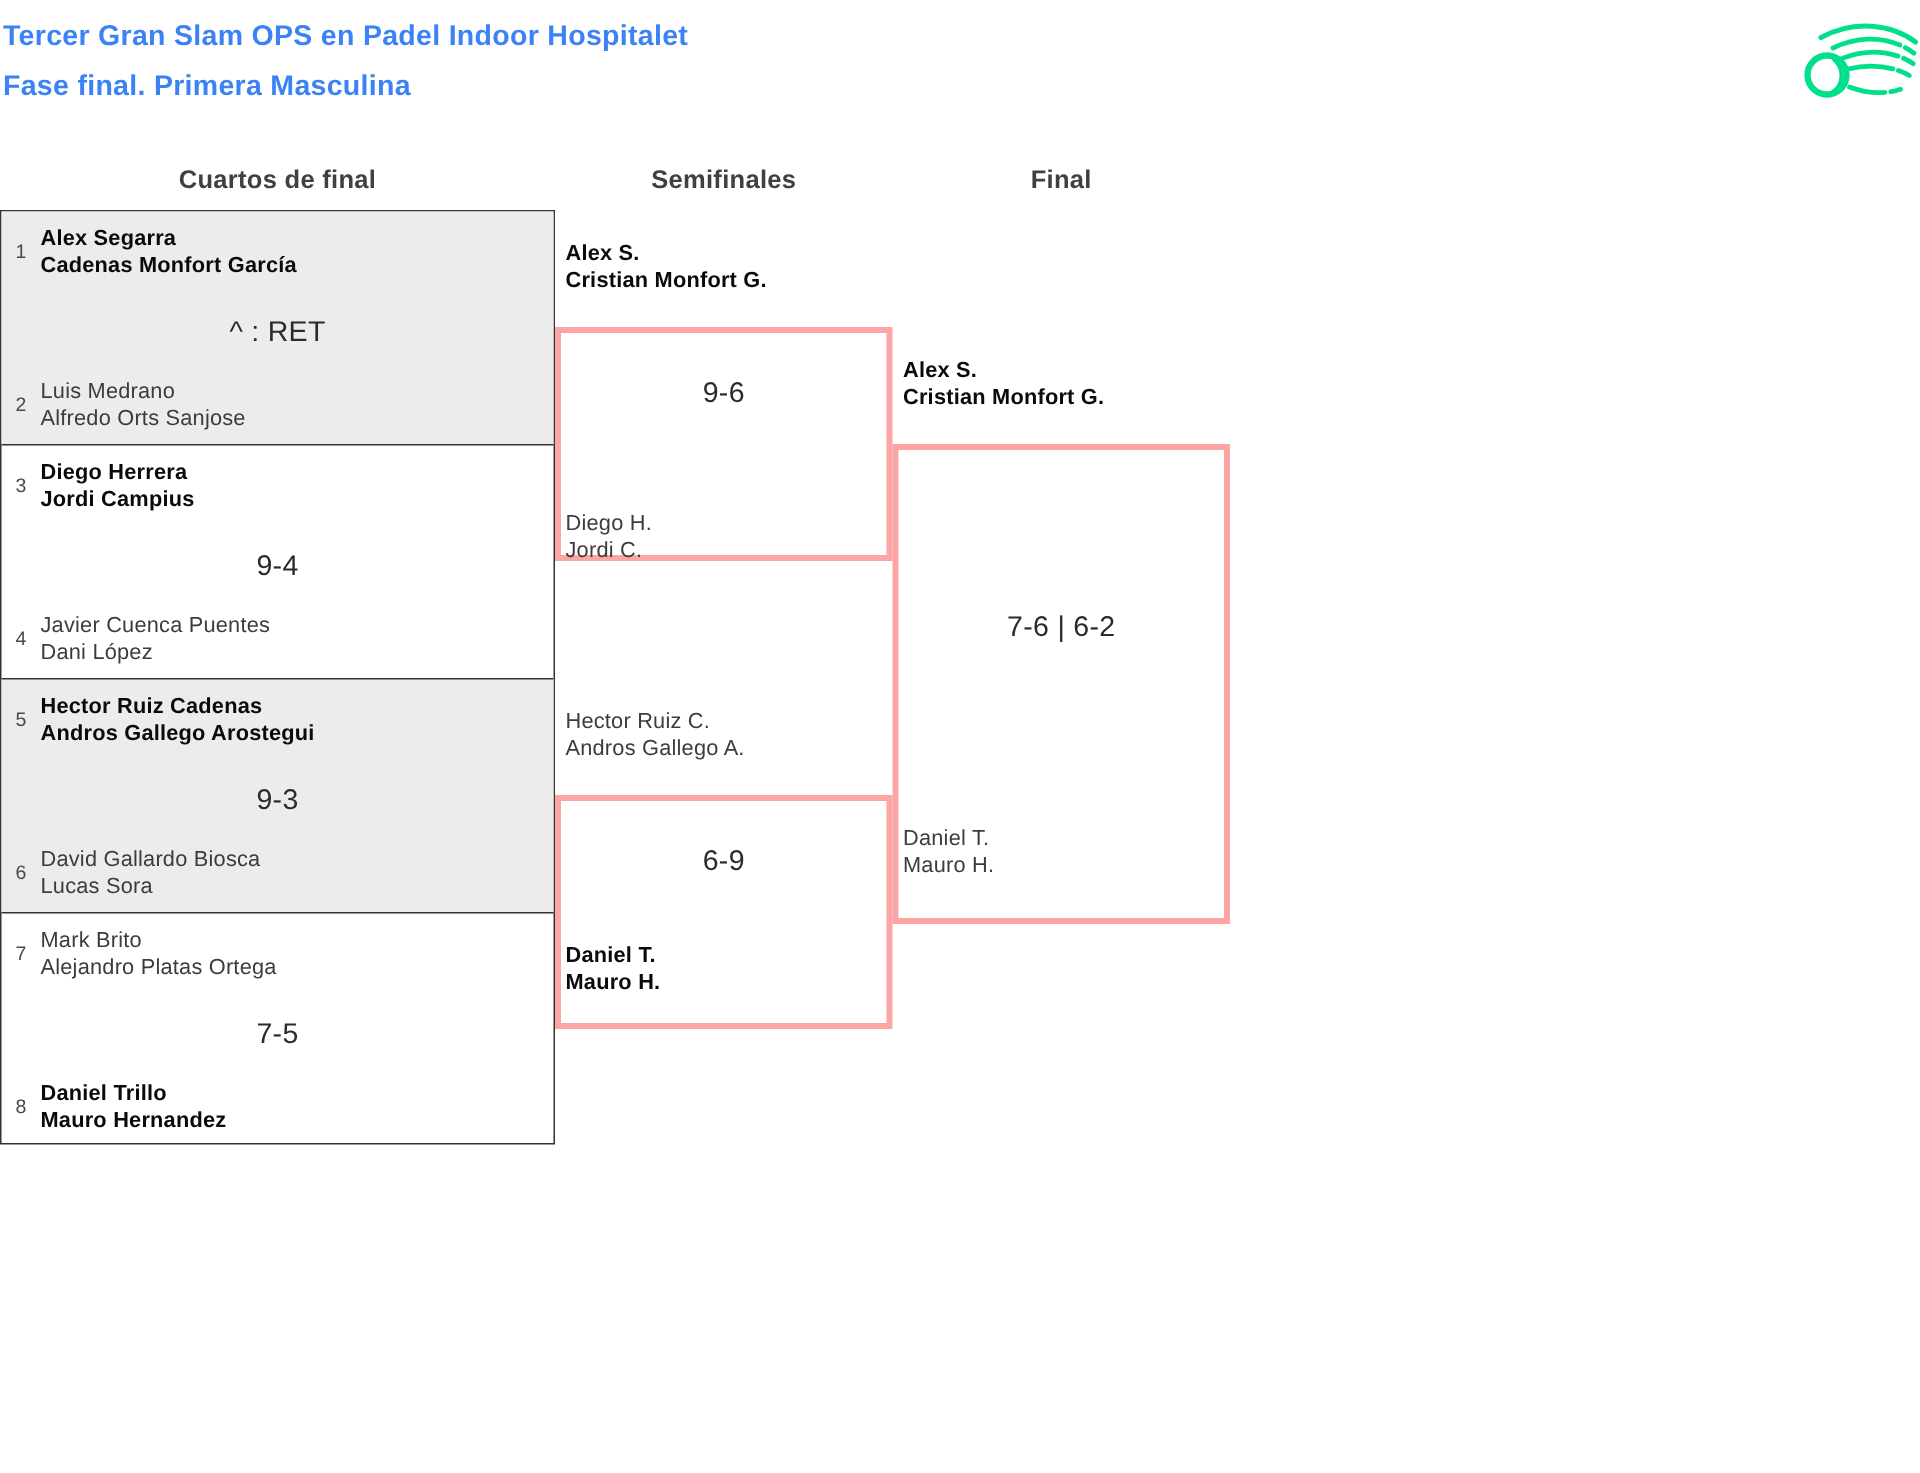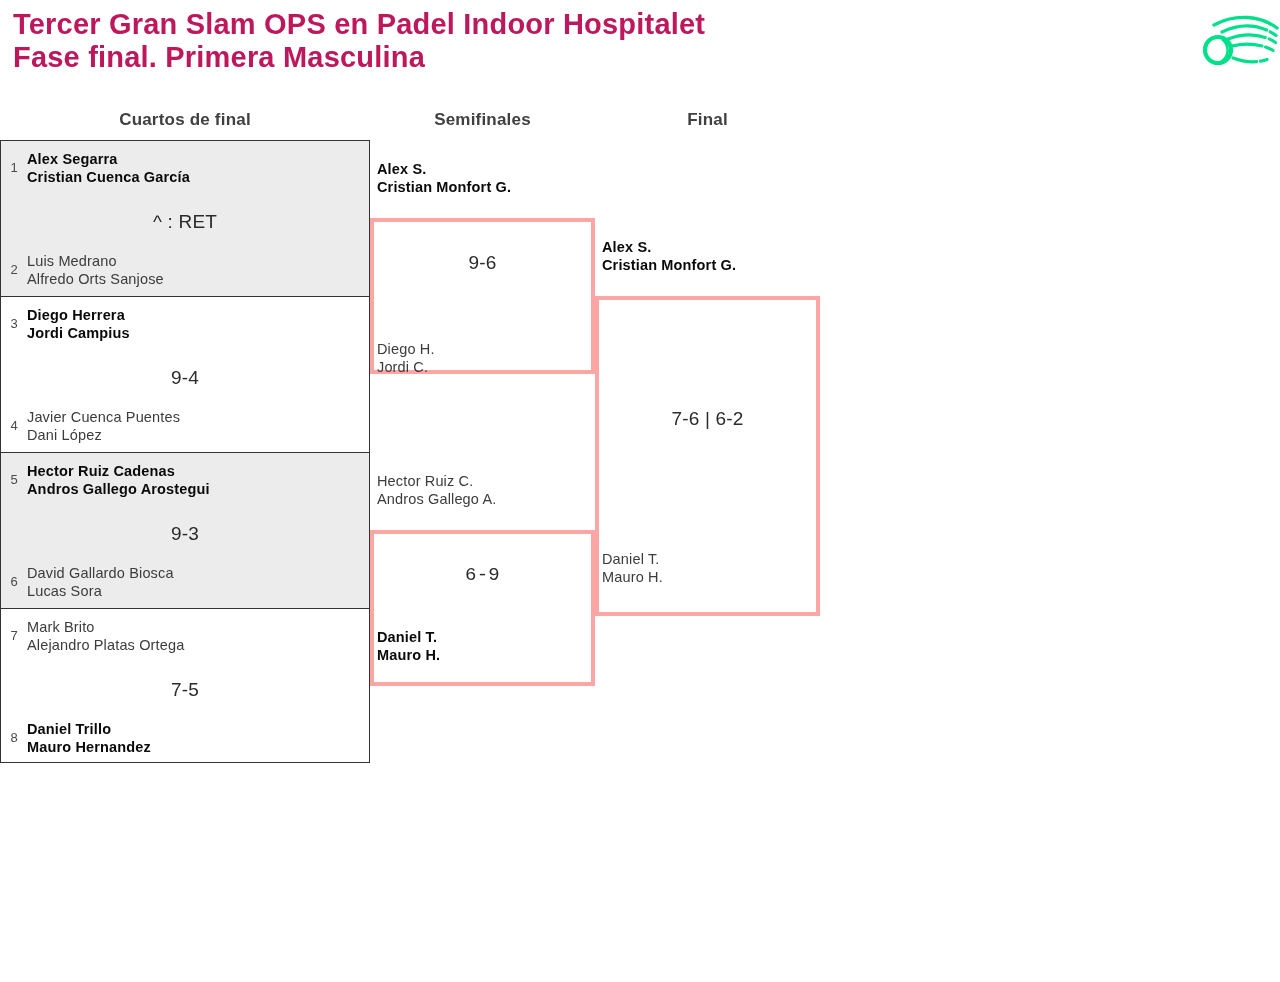--- a/index.html
+++ b/index.html
@@ -1,22 +1,22 @@
 <!DOCTYPE html>
 <html><head>
 <meta charset="utf-8">
 <style>
   html,body{margin:0;padding:0;background:#fff;}
   .stage{
     position:relative;width:1280px;height:982px;background:#fff;overflow:hidden;
     font-family:"Liberation Sans","DejaVu Sans",sans-serif;color:#111;
   }
   .title{
-    position:absolute;left:2px;top:8px;font-size:29px;font-weight:700;
-    line-height:33px;color:#be185d;letter-spacing:0.2px;margin-left:11px;
+    position:absolute;left:2px;top:8px;font-size:19px;font-weight:700;
+    line-height:33px;color:#3b82f6;letter-spacing:0.2px;
   }
   .logo{position:absolute;left:1198px;top:14px;width:82px;height:56px;}
   .col-header{
     position:absolute;top:110px;font-size:17px;font-weight:600;color:#404040;
     text-align:center;letter-spacing:0.2px;
   }
   .qf-wrap{
     position:absolute;left:0;top:140px;width:370px;height:623px;
     border:1px solid #333;box-sizing:border-box;
   }
@@ -66,21 +66,21 @@
   <div class="col-header" style="left:0;width:370px;">Cuartos de final</div>
   <div class="col-header" style="left:370px;width:225px;">Semifinales</div>
   <div class="col-header" style="left:595px;width:225px;">Final</div>
 
   <div class="qf-wrap">
 
     <div class="qf-match shaded" style="top:0;height:155px;">
       <div class="seed" style="top:19px;">1</div>
       <div class="team winner" style="left:26px;top:9px;">
         <div>Alex Segarra</div>
-        <div>Cristian Cuenca García</div>
+        <div>Cadenas Monfort García</div>
       </div>
       <div class="score" style="top:70px;">^ : RET</div>
       <div class="seed" style="top:121px;">2</div>
       <div class="team" style="left:26px;top:111px;">
         <div>Luis Medrano</div>
         <div>Alfredo Orts Sanjose</div>
       </div>
     </div>
 
     <div class="qf-match bt" style="top:155px;height:156px;">
@@ -136,21 +136,21 @@
   </div>
   <div class="team" style="left:377px;top:316px;margin-top:24px;">
     <div>Diego H.</div>
     <div>Jordi C.</div>
   </div>
 
   <div class="team" style="left:377px;top:472px;">
     <div>Hector Ruiz C.</div>
     <div>Andros Gallego A.</div>
   </div>
-  <div class="match-box" style="left:370px;top:530px;width:225px;height:156px;font-family:Liberation Mono, monospace;">
+  <div class="match-box" style="left:370px;top:530px;width:225px;height:156px;">
     <div class="score" style="top:30px;">6-9</div>
   </div>
   <div class="team winner" style="left:377px;top:628px;">
     <div>Daniel T.</div>
     <div>Mauro H.</div>
   </div>
 
   <div class="team winner" style="left:602px;top:238px;">
     <div>Alex S.</div>
     <div>Cristian Monfort G.</div>

